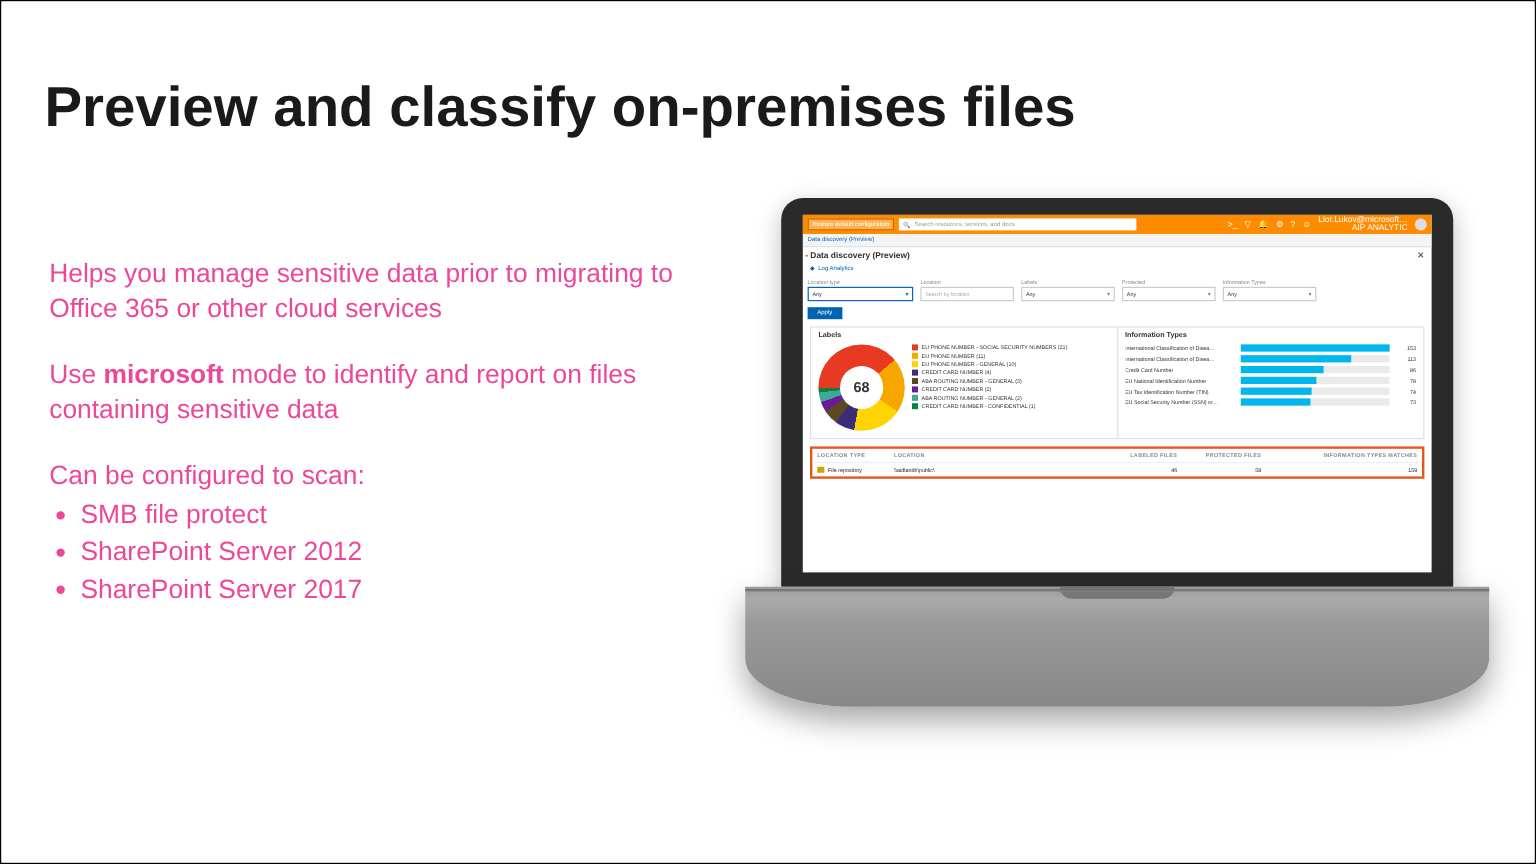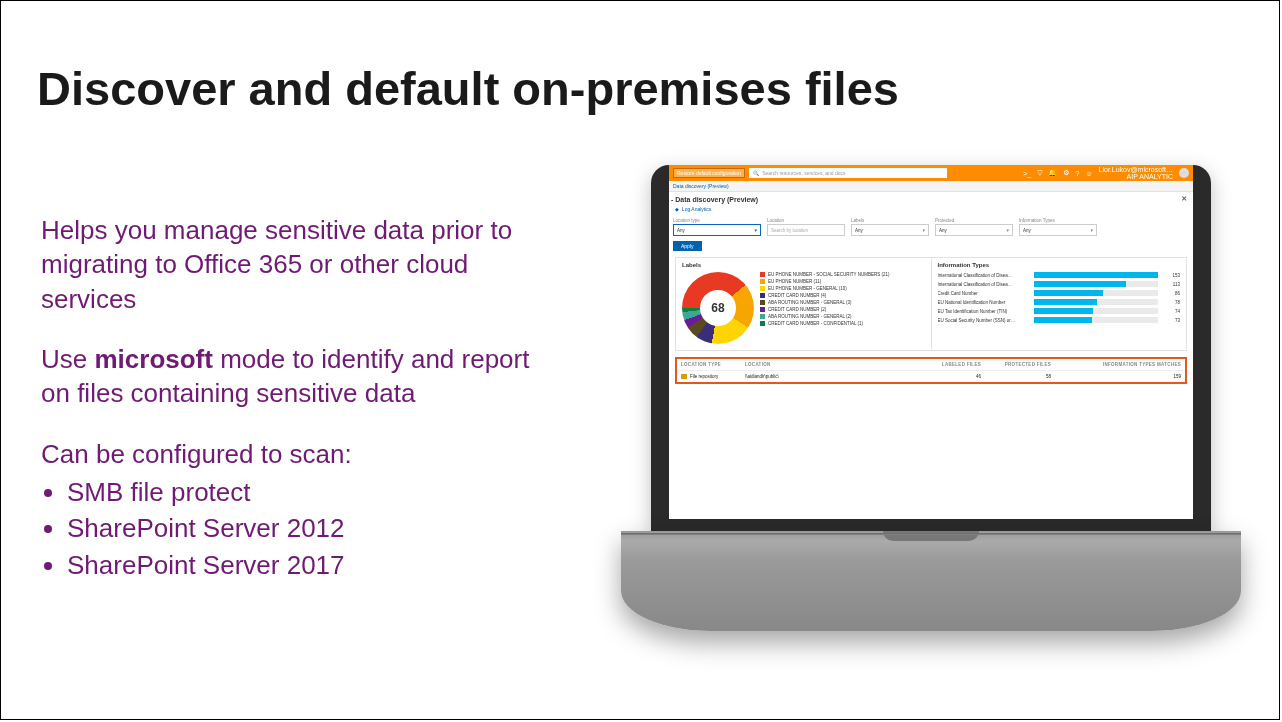--- a/index.html
+++ b/index.html
@@ -25,44 +25,44 @@
     left: 36px;
     font-size: 47px;
     font-weight: 600;
     color: #1a1a1a;
   }
   .body-col {
     position: absolute;
     left: 40px;
     top: 212px;
     width: 520px;
-    font-size: 26px;
+    font-size: 22px;
     font-weight: 300;
     line-height: 1.32;
-    color: #701a75;
+    color: #ec4899;
   }
   .para { margin: 0 0 26px 0; }
   .para strong { font-weight: 600; }
   ul.scan-list { margin: 4px 0 0 0; padding-left: 26px; }
   ul.scan-list li { margin: 2px 0; list-style: disc; }
 
   
   .laptop {
     position: absolute;
     left: 620px;
     top: 164px;
     width: 620px;
   }
   .screen-frame {
     width: 560px;
-    height: 366px;
+    height: 324px;
     margin: 0 auto;
     background: #2a2a2a;
     border-radius: 18px 18px 0 0;
-    padding: 0 18px 12px 18px;
+    padding: 14px 18px 12px 18px;
     box-sizing: border-box;
     box-shadow: 0 6px 20px rgba(0,0,0,.25);
   }
   .screen-inner {
     width: 100%;
     height: 100%;
     background: #fff;
     position: relative;
     overflow: hidden;
     font-size: 6px;
@@ -177,21 +177,21 @@
   .tbl-head { color:#888; text-transform:uppercase; font-weight:600; letter-spacing:.3px; }
   .tbl-row { color:#222; border-top:1px solid #eee; }
   .folder-ic { display:inline-block; width:6px; height:5px; background:#cfa400; margin-right:3px; vertical-align:middle; }
   .num-right { text-align:right; padding-right:20px; }
 </style>
 </head>
 <body>
 
 <div class="slide">
 
-  <div class="title">Discover and default on-premises files</div>
+  <div class="title">Preview and classify on-premises files</div>
 
   <div class="body-col">
     <p class="para">Helps you manage sensitive data prior to migrating to Office 365 or other cloud services</p>
     <p class="para">
       <span>Use </span><strong>microsoft</strong><span> mode to identify and report on files containing sensitive data</span>
     </p>
     <div class="para" style="margin-bottom:0">Can be configured to scan:</div>
     <ul class="scan-list">
       <li>SMB file protect</li>
       <li>SharePoint Server 2012</li>

